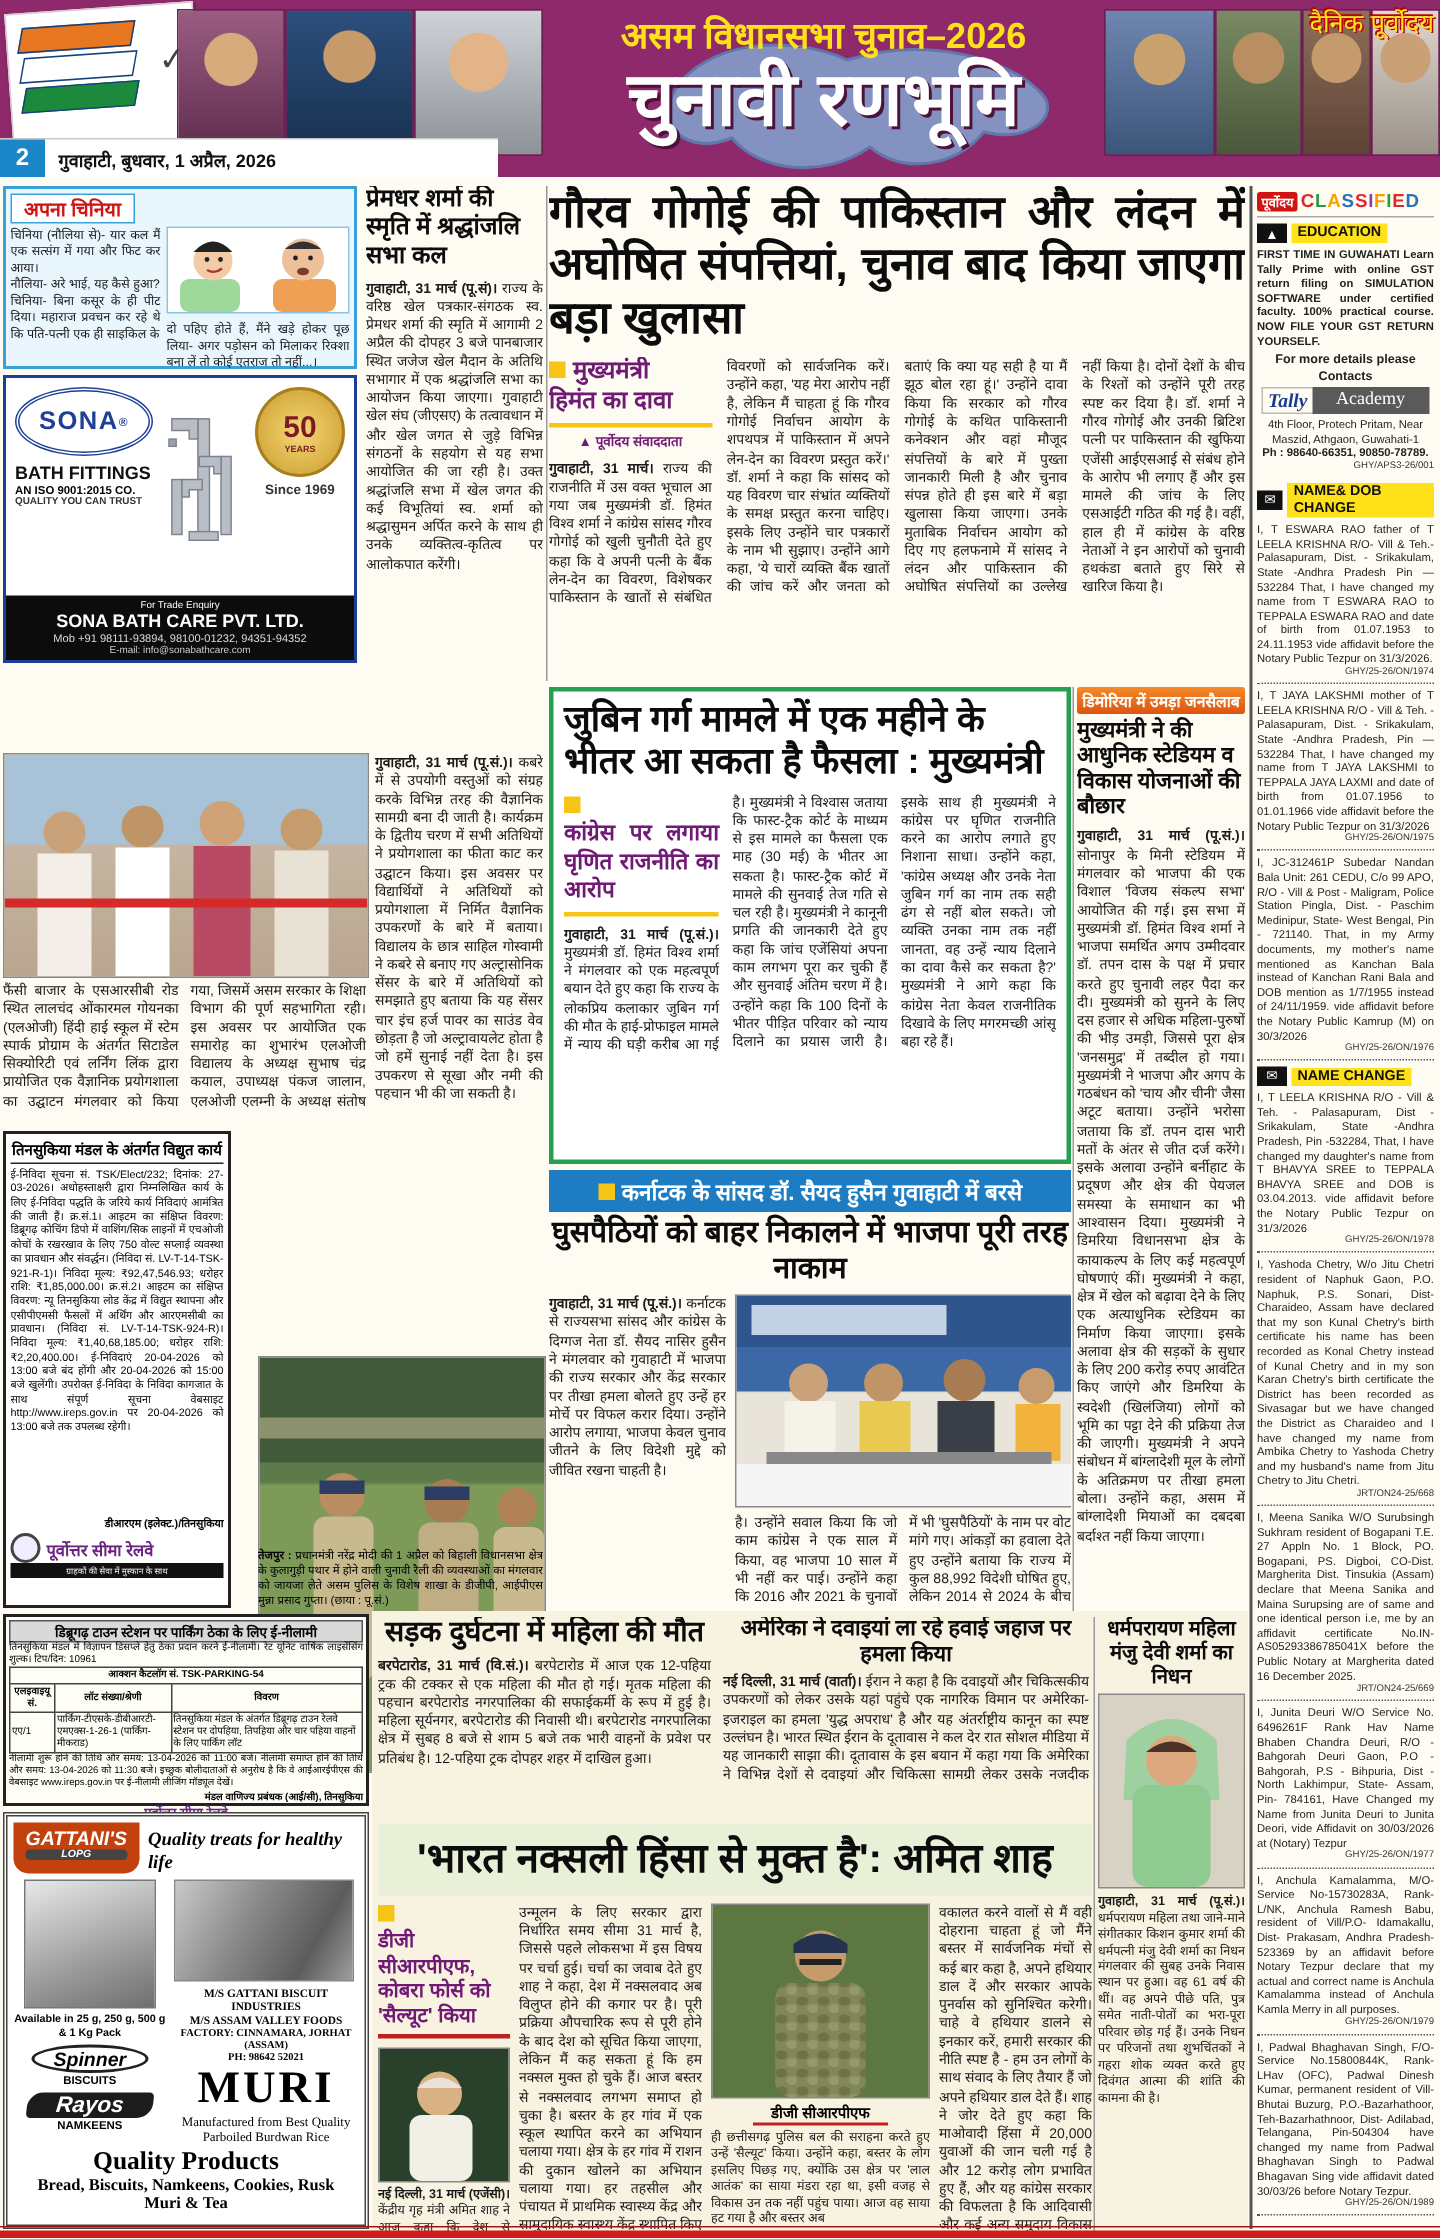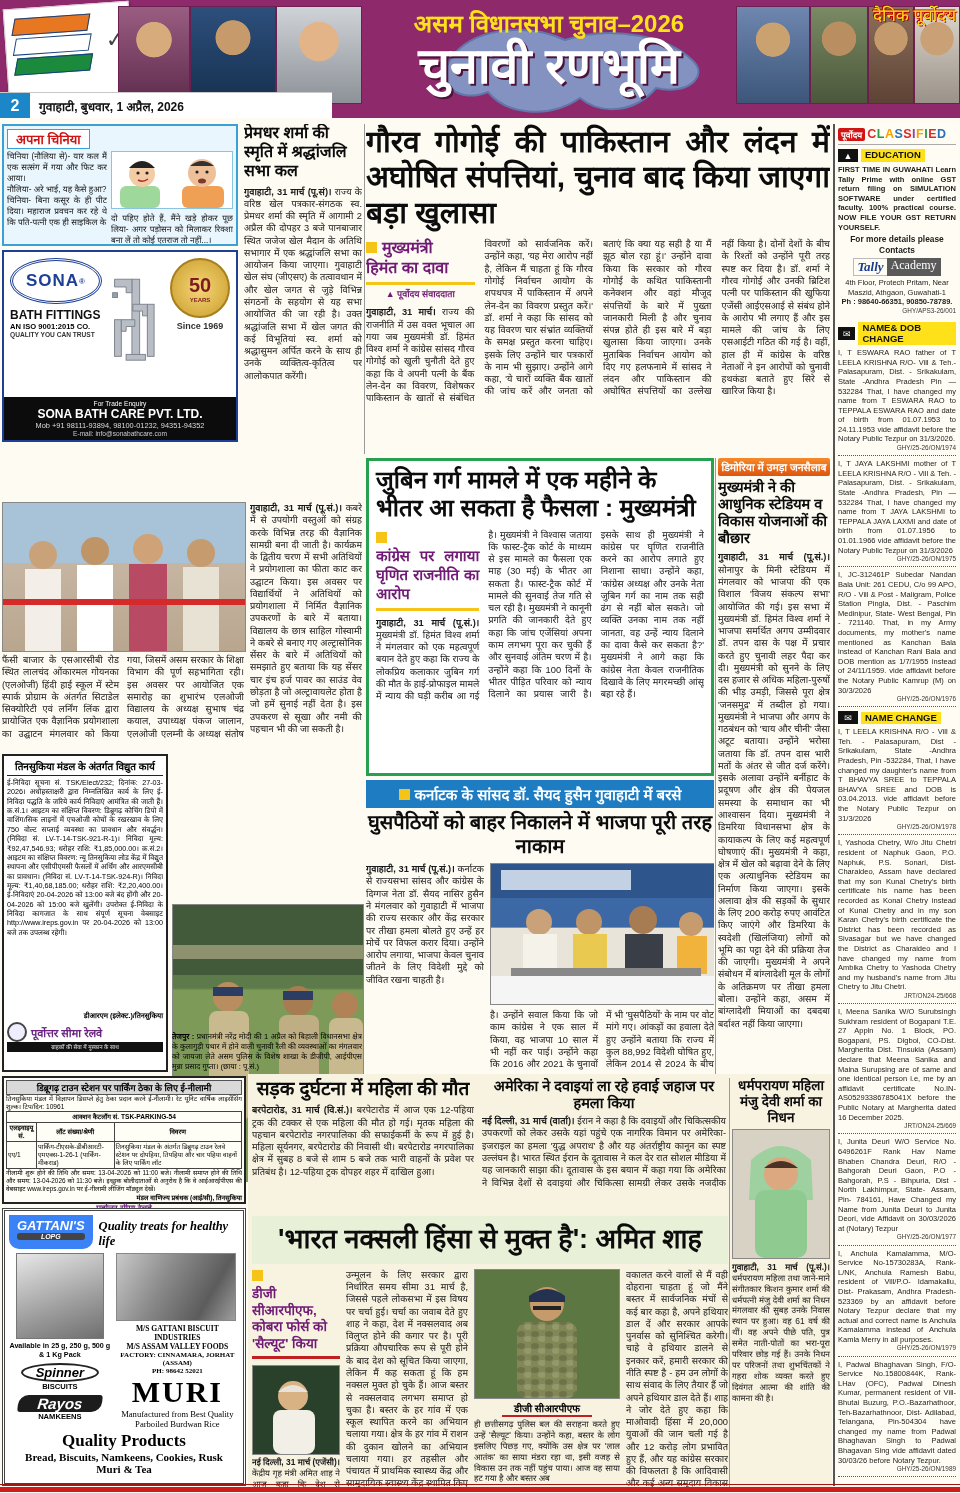--- a/index.html
+++ b/index.html
@@ -42,21 +42,21 @@
   .vr{position:absolute;width:1px;background:#9a9a9a;}
   .photo{position:relative;overflow:hidden;border:1px solid #888;}
   .kick{font-weight:bold;font-size:16px;line-height:1.25;color:#701a75;break-inside:avoid;margin-bottom:6px;}
   .kick .sub{display:block;border-bottom:3px solid #f5c417;padding-bottom:4px;}
   .byline{font-size:9px;font-weight:bold;text-align:center;margin:4px 0;}
   
   #joke{left:2px;top:124px;width:236px;height:122px;background:#eaf6fd;border:2px solid #3aa0d8;padding:3px;box-sizing:border-box;}
   #joke-title{display:inline-block;border:1px solid #3aa0d8;background:#fff;color:#d01414;font-size:13px;
               font-weight:bold;padding:0 8px;}
   #sona{left:2px;top:250px;width:236px;height:192px;background:#fff;border:2px solid #1d3f94;box-sizing:border-box;}
-  #tender{left:2px;top:754px;width:166px;height:318px;border:2px solid #222;background:#fff;box-sizing:border-box;padding:3px;}
+  #tender{left:2px;top:754px;width:152px;height:318px;border:2px solid #222;background:#fff;box-sizing:border-box;padding:3px;}
   #auction{left:2px;top:1076px;width:244px;height:128px;border:2px solid #222;background:#fffef6;box-sizing:border-box;padding:2px;}
   #gattani{left:2px;top:1208px;width:244px;height:278px;border:3px double #444;background:#fff;box-sizing:border-box;padding:4px;}
   #zubeen{left:366px;top:458px;width:348px;height:318px;border:3px solid #27a052;background:#fff;box-sizing:border-box;padding:5px 7px;}
   #classified{left:836px;top:124px;width:122px;height:1362px;background:#fffdf3;overflow:hidden;padding:0 2px;box-sizing:border-box;}
   .cl-item{font-size:7.5px;line-height:1.28;text-align:justify;color:#222;border-bottom:1px dotted #555;padding:3px 0;}
   .cl-ref{display:block;text-align:right;font-size:6.4px;color:#333;}
   .cl-head{display:flex;align-items:center;gap:3px;margin-top:4px;}
   .cl-head .lbl{background:#ffe11a;font-weight:bold;font-size:9.5px;padding:1px 4px;color:#111;line-height:1.1;}
   .cl-ico{width:20px;height:13px;background:#111;color:#fff;font-size:9px;display:flex;align-items:center;justify-content:center;}
   .blackstrip{background:#111;color:#eee;font-size:5.6px;text-align:center;padding:1px 0;}
@@ -244,21 +244,21 @@
       </tr>
     </tbody>
       </table>
     <div style="font-size:6.4px;line-height:1.22;text-align:justify;height:24px;overflow:hidden;">नीलामी शुरू होने की तिथि और समय: 13-04-2026 को 11:00 बजे। नीलामी समाप्त होने की तिथि और समय: 13-04-2026 को 11:30 बजे। इच्छुक बोलीदाताओं से अनुरोध है कि वे आईआरईपीएस की वेबसाइट www.ireps.gov.in पर ई-नीलामी लीजिंग मॉड्यूल देखें।</div>
     <div style="font-size:6.6px;font-weight:bold;text-align:right;">मंडल वाणिज्य प्रबंधक (आई/सी), तिनसुकिया</div>
     <div style="font-size:8.6px;font-weight:bold;text-align:center;color:#6b2480;">पूर्वोत्तर सीमा रेलवे</div>
   </div>
 
   <div id="gattani" class="abs">
     <div style="display:flex;gap:6px;">
-      <div style="background:#3b82f6;color:#fff;font-weight:bold;font-size:13px;font-style:italic;padding:3px 8px;border-radius:0 0 10px 10px;">
+      <div style="background:#c2410c;color:#fff;font-weight:bold;font-size:13px;font-style:italic;padding:3px 8px;border-radius:0 0 10px 10px;">
         <span>GATTANI'S</span>
         <div style="font-size:7px;background:#444;text-align:center;border-radius:3px;">LOPG</div>
       </div>
       <div style="font-family:'Liberation Serif','DejaVu Serif',serif;font-style:italic;font-weight:bold;font-size:12.5px;padding-top:4px;">Quality treats for healthy life</div>
     </div>
     <div style="display:flex;gap:5px;margin-top:4px;">
       <div style="width:104px;">
         <div style="width:86px;height:84px;background:linear-gradient(160deg,#e8e8e8,#9d9d9d 60%,#6f6f6f);border:1px solid #777;margin:0 auto;"></div>
         <div style="font-size:7.2px;font-weight:bold;text-align:center;margin-top:2px;">Available in 25 g, 250 g, 500 g &amp; 1 Kg Pack</div>
         <div style="border:2px solid #222;border-radius:50%;width:74px;margin:4px auto 0;text-align:center;font-style:italic;font-weight:bold;font-size:13px;">Spinner</div>
@@ -441,21 +441,21 @@
 
     <div class="cl-head">
       <span class="cl-ico">▲</span>
       <span class="lbl">EDUCATION</span>
     </div>
     <div class="cl-item" style="border-bottom:none;">
       <span style="font-weight:bold;">FIRST TIME IN GUWAHATI Learn Tally Prime with online GST return filing on SIMULATION SOFTWARE under certified faculty. 100% practical course. NOW FILE YOUR GST RETURN YOURSELF.</span>
       <div style="text-align:center;font-weight:bold;font-size:8.4px;margin:2px 0;">For more details please Contacts</div>
       <div style="display:flex;justify-content:center;margin:2px 0;">
         <span style="font-family:'Liberation Serif','DejaVu Serif',serif;font-style:italic;font-weight:bold;font-size:13px;color:#1a3c8f;padding:0 3px;border:1px solid #bbb;border-right:none;">Tally</span>
-        <span style="font-family:'Liberation Serif','DejaVu Serif',serif;font-size:12px;color:#fff;background:#5a5a5a;padding:0 4px;">Academy</span>
+        <span style="font-family:'Liberation Serif','DejaVu Serif',serif;font-size:12px;color:#fff;background:#5a5a5a;padding:0 16px;">Academy</span>
       </div>
       <div style="text-align:center;font-size:7.5px;">4th Floor, Protech Pritam, Near Maszid, Athgaon, Guwahati-1</div>
       <div style="text-align:center;font-size:7.5px;font-weight:bold;">Ph : 98640-66351, 90850-78789.</div>
       <span class="cl-ref">GHY/APS3-26/001</span>
     </div>
 
     <div class="cl-head">
       <span class="cl-ico">✉</span>
       <span class="lbl">NAME&amp; DOB CHANGE</span>
     </div>

